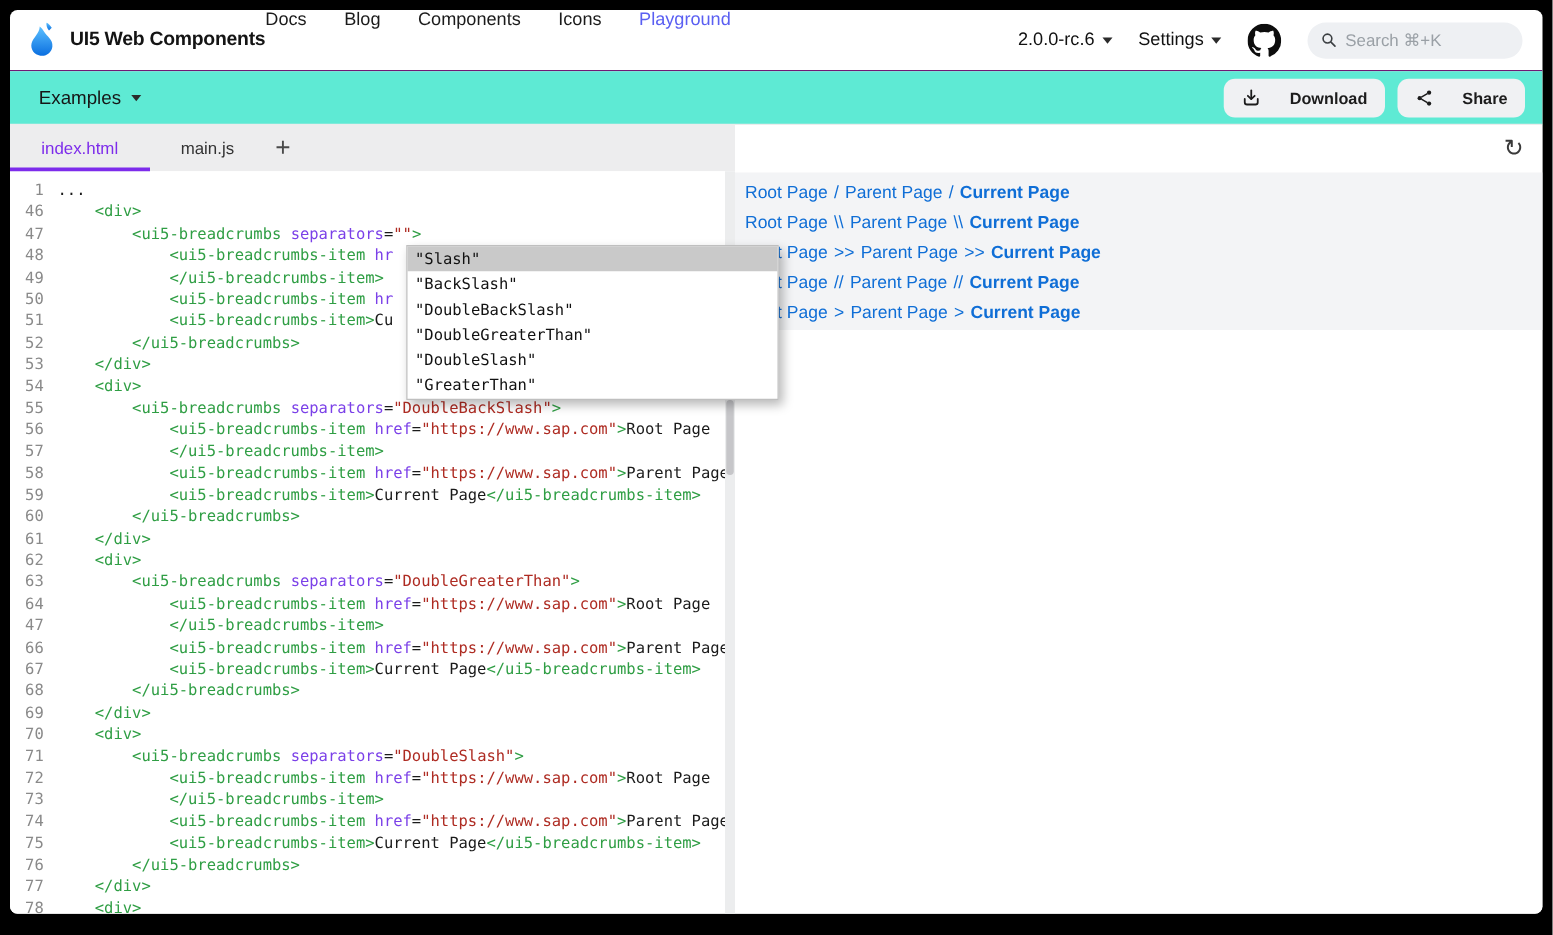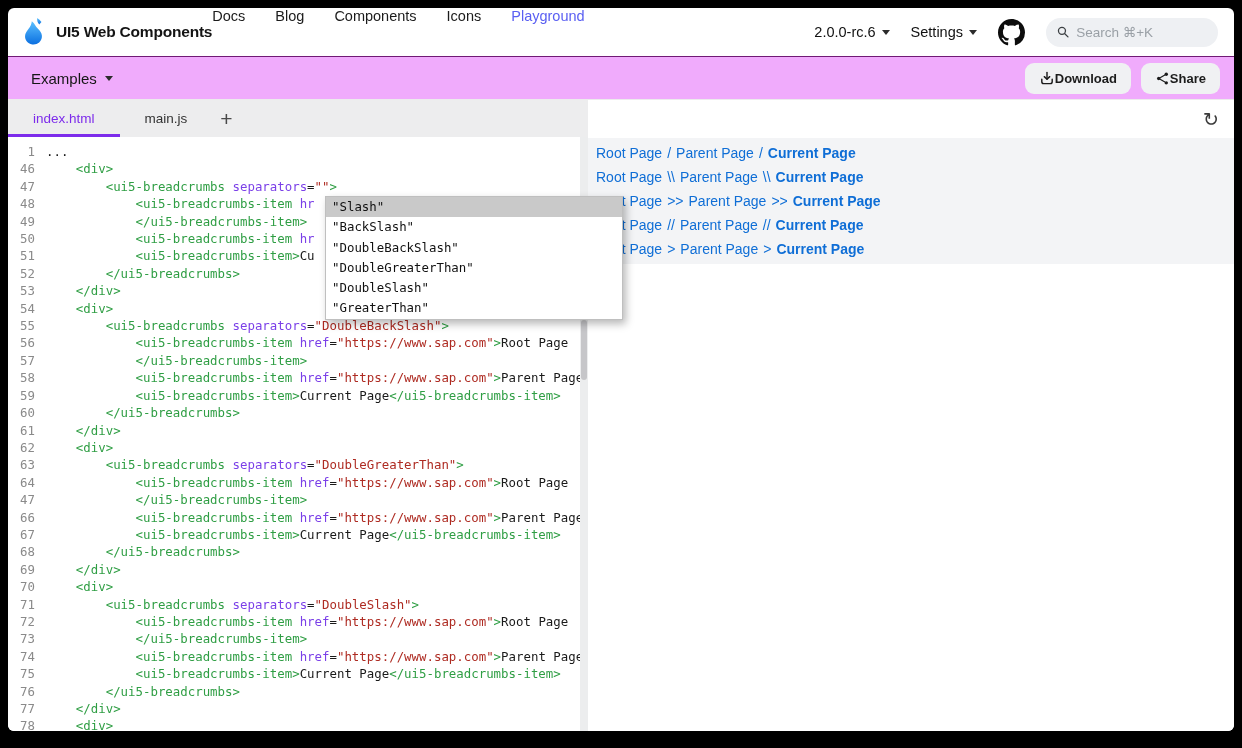--- a/index.html
+++ b/index.html
@@ -16,24 +16,24 @@
   .nav a.active { color:var(--nav-active); }
   .nav-right { margin-left:auto; display:flex; align-items:center; gap:21px; font-size:14.5px; color:#111; }
   .menu-trigger { display:flex; align-items:center; cursor:pointer; }
   .caret { display:inline-block; width:0; height:0; border-left:4.5px solid transparent; border-right:4.5px solid transparent; border-top:5px solid #2b2b2b; margin-left:6px; }
   .gh { display:flex; align-items:center; cursor:pointer; }
   .search { display:flex; align-items:center; background:#eef0f3; border-radius:15px; height:29px; width:172px; padding:0 11px; gap:7px; }
   .search input { border:none; background:transparent; outline:none; font-size:13.5px; color:#1d4ed8; width:100%; font-family:"Liberation Sans","DejaVu Sans",sans-serif; }
   .search input::placeholder { color:#9aa0a6; }
 
   
-  .toolbar { height:43px; display:flex; align-items:center; padding:0 14px 0 23px; border-bottom:1px solid #ececec; background:#f0abfc; }
+  .toolbar { height:43px; display:flex; align-items:center; padding:0 14px 0 23px; border-bottom:1px solid #ececec; background:#5eead4; }
   .examples { font-size:15px; color:#161616; display:flex; align-items:center; cursor:pointer; }
   .toolbar-right { margin-left:auto; display:flex; gap:10px; }
-  .btn { display:flex; align-items:center; gap:0; background:#f0f1f3; border:none; border-radius:9px; height:31px; padding:0 14px; font-size:13px; font-weight:bold; color:#1c1c1c; font-family:inherit; cursor:pointer; }
+  .btn { display:flex; align-items:center; gap:23px; background:#f0f1f3; border:none; border-radius:9px; height:31px; padding:0 14px; font-size:13px; font-weight:bold; color:#1c1c1c; font-family:inherit; cursor:pointer; }
 
   
   .main { position:relative; display:flex; height:631px; }
 
   .editor { width:580px; position:relative; display:flex; flex-direction:column; flex:none; }
   .tabbar { height:37px; background:#ededee; display:flex; align-items:stretch; font-size:13.5px; color:#333; flex:none; }
   .tab { display:flex; align-items:center; padding:0 25px; position:relative; cursor:pointer; }
   .tab.active { color:var(--tab-active); }
   .tab.active::after { content:""; position:absolute; left:0; right:0; bottom:0; height:3px; background:var(--tab-active); }
   .newtab { display:flex; align-items:center; padding:0 8px; font-size:21px; font-weight:300; color:#4a4a4a; cursor:pointer; }

